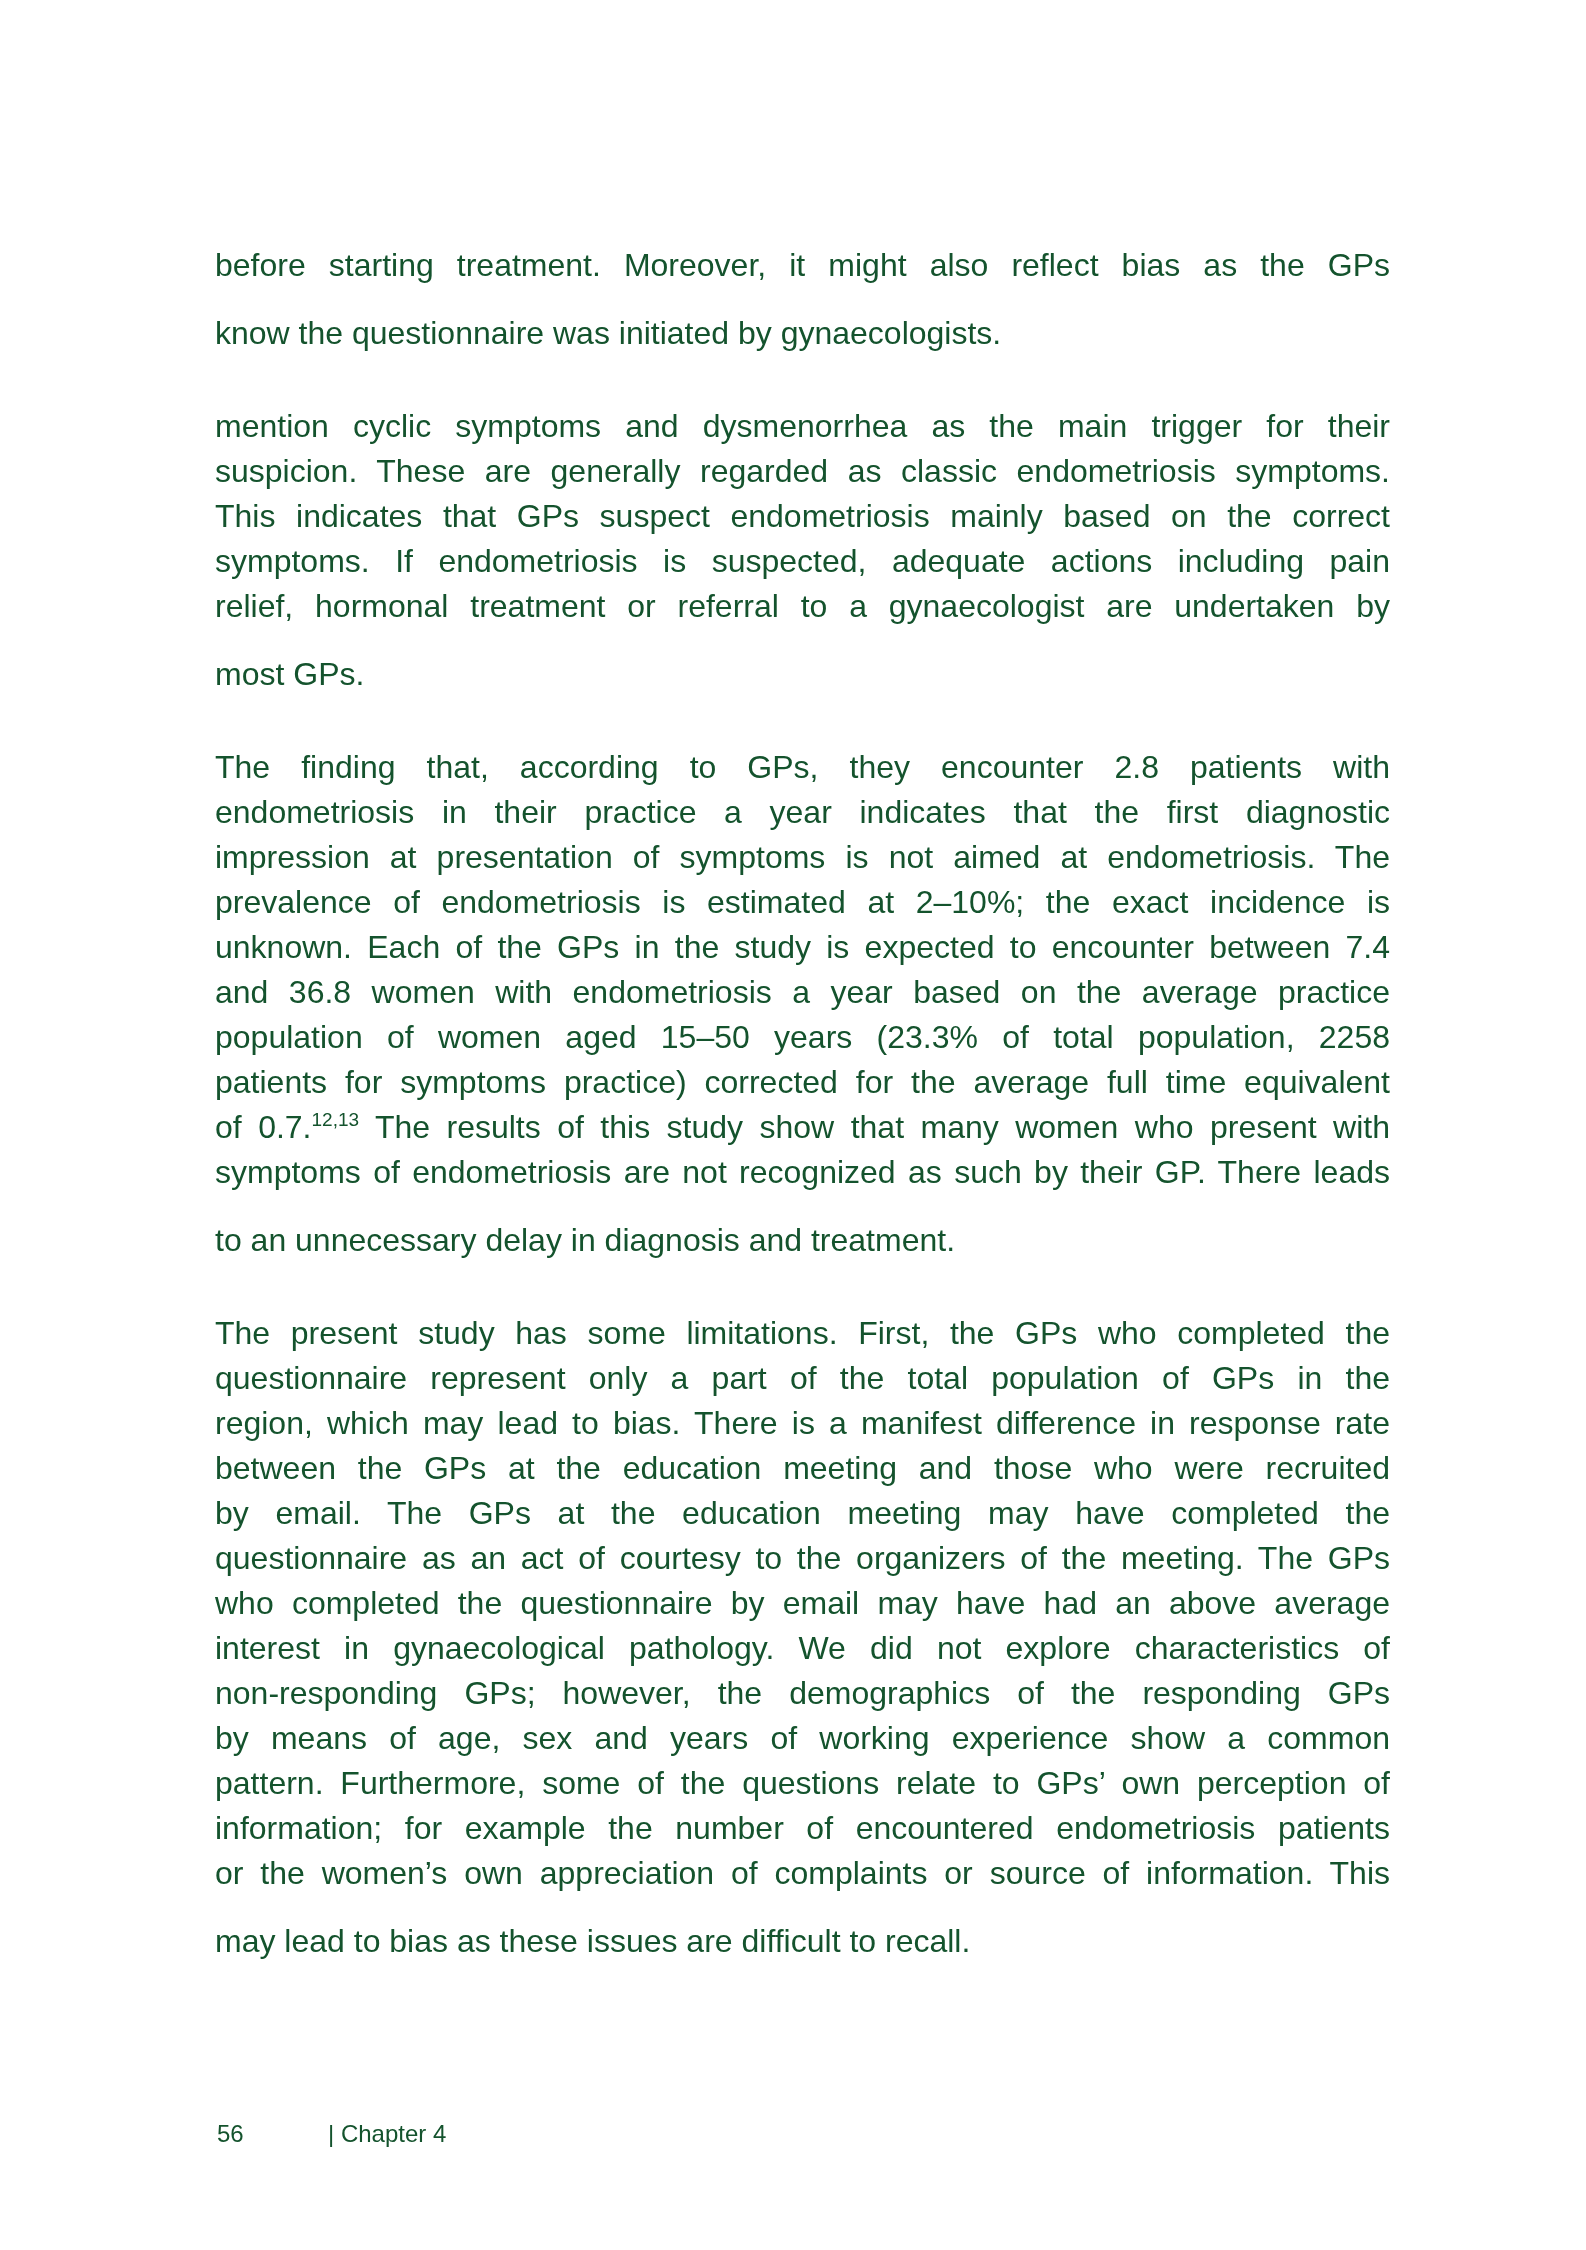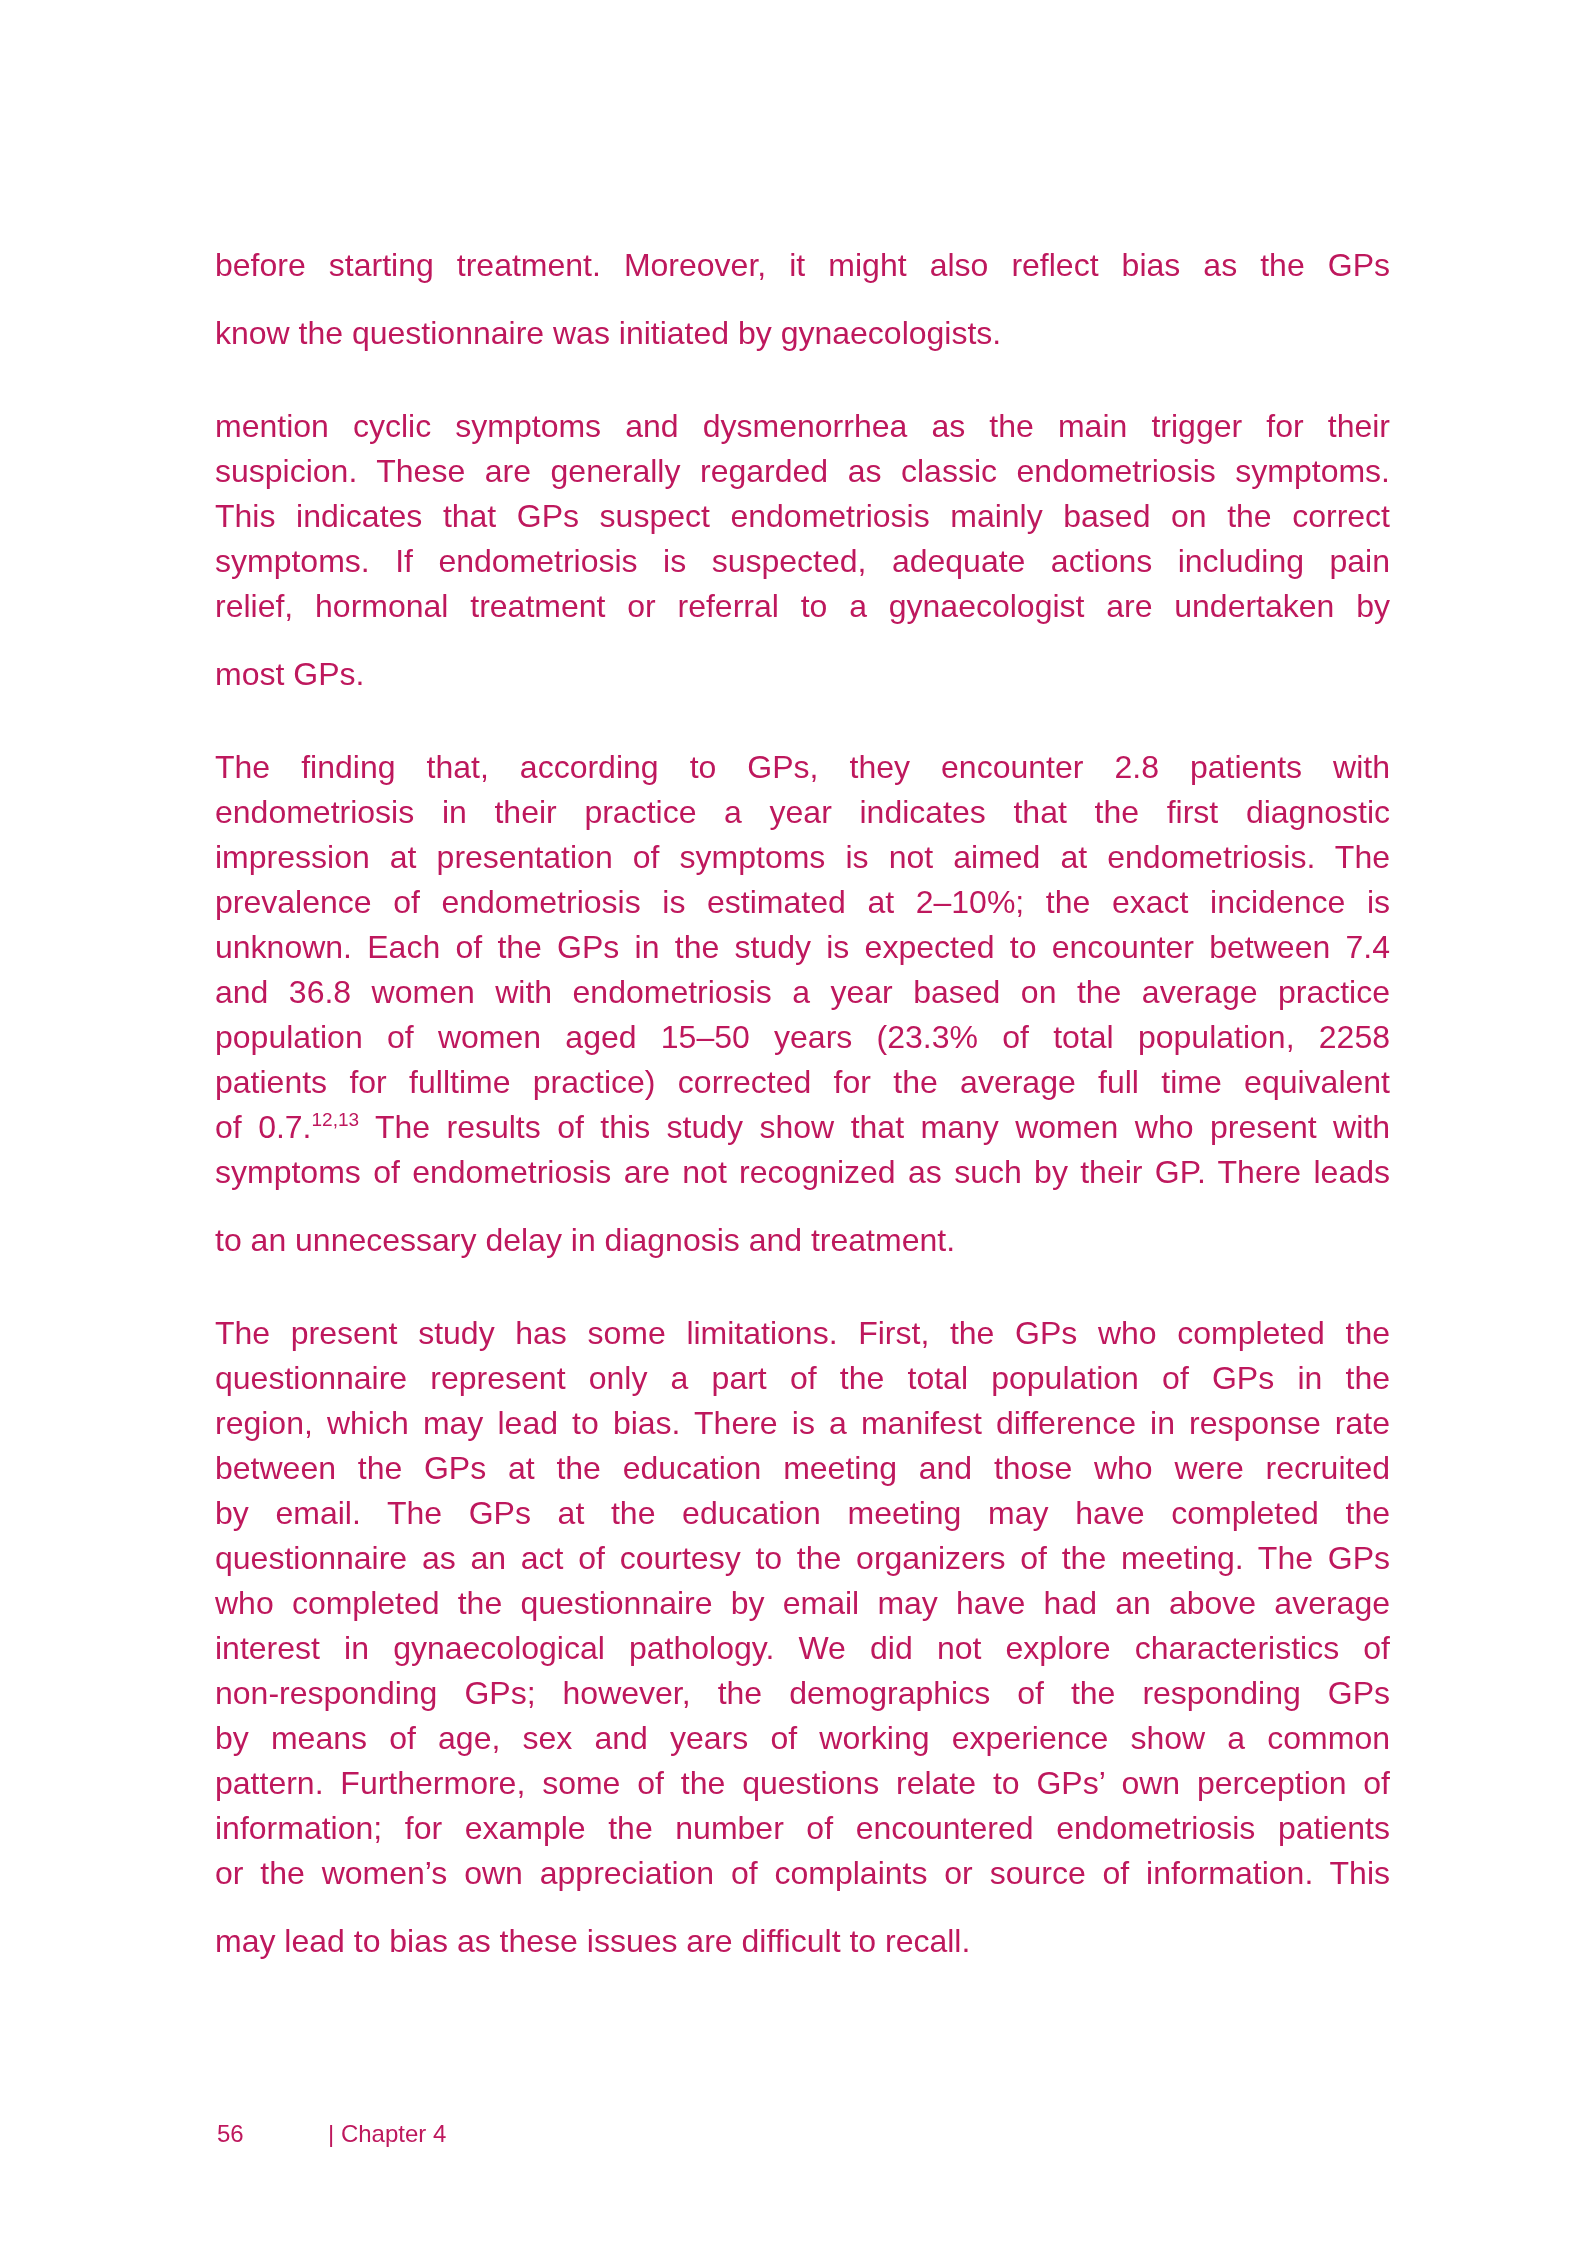--- a/index.html
+++ b/index.html
@@ -6,21 +6,21 @@
     margin: 0;
     padding: 0;
     background: #ffffff;
   }
   .page {
     position: relative;
     width: 1586px;
     height: 2250px;
     background: #ffffff;
     font-family: "Liberation Sans", "DejaVu Sans", sans-serif;
-    color: #be185d;
+    color: #14532d;
     overflow: hidden;
   }
   .body-text {
     position: absolute;
     left: 215px;
     top: 243px;
     width: 1175px;
     font-size: 32px;
     line-height: 45px;
   }
@@ -76,21 +76,21 @@
         <div class="line last"><span>most GPs.</span></div>
       </div>
       <div class="paragraph">
         <div class="line"><span>The finding that, according to GPs, they encounter 2.8 patients with</span></div>
         <div class="line"><span>endometriosis in their practice a year indicates that the first diagnostic</span></div>
         <div class="line"><span>impression at presentation of symptoms is not aimed at endometriosis. The</span></div>
         <div class="line"><span>prevalence of endometriosis is estimated at 2–10%; the exact incidence is</span></div>
         <div class="line"><span>unknown. Each of the GPs in the study is expected to encounter between 7.4</span></div>
         <div class="line"><span>and 36.8 women with endometriosis a year based on the average practice</span></div>
         <div class="line"><span>population of women aged 15–50 years (23.3% of total population, 2258</span></div>
-        <div class="line"><span>patients for fulltime practice) corrected for the average full time equivalent</span></div>
+        <div class="line"><span>patients for symptoms practice) corrected for the average full time equivalent</span></div>
         <div class="line"><span>of 0.7.</span><sup>12,13</sup><span> The results of this study show that many women who present with</span></div>
         <div class="line"><span>symptoms of endometriosis are not recognized as such by their GP. There leads</span></div>
         <div class="line last"><span>to an unnecessary delay in diagnosis and treatment.</span></div>
       </div>
       <div class="paragraph">
         <div class="line"><span>The present study has some limitations. First, the GPs who completed the</span></div>
         <div class="line"><span>questionnaire represent only a part of the total population of GPs in the</span></div>
         <div class="line"><span>region, which may lead to bias. There is a manifest difference in response rate</span></div>
         <div class="line"><span>between the GPs at the education meeting and those who were recruited</span></div>
         <div class="line"><span>by email. The GPs at the education meeting may have completed the</span></div>

